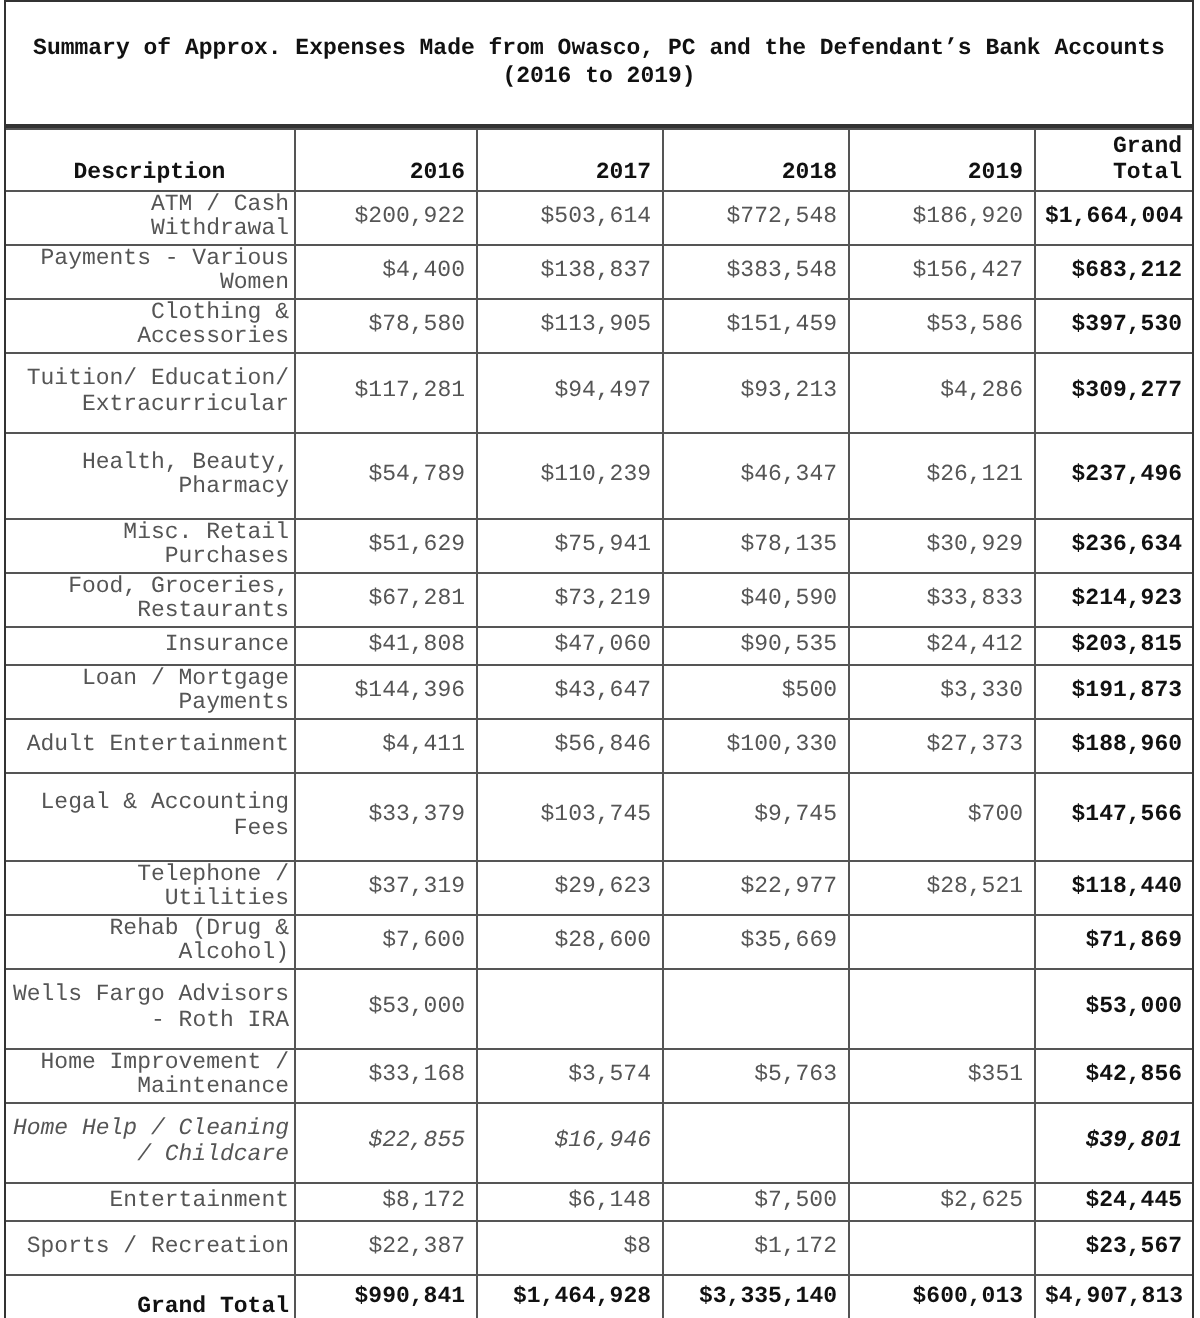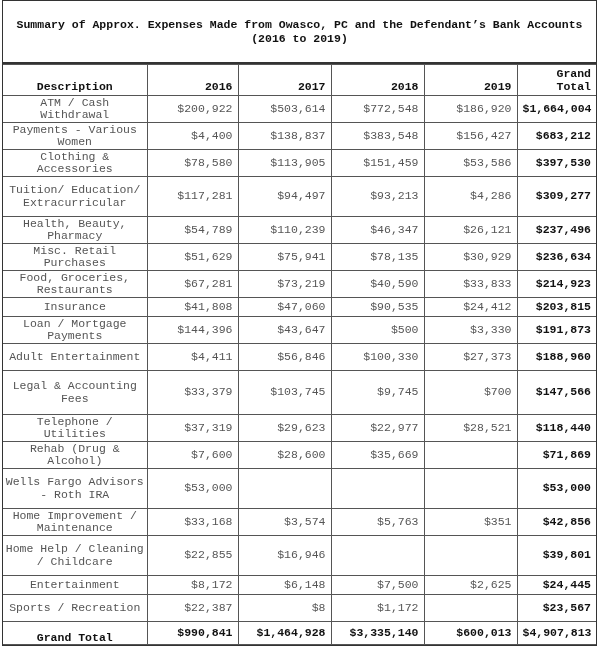--- a/index.html
+++ b/index.html
@@ -6,21 +6,21 @@
   body { width:600px; height:659px; overflow:hidden; font-family:"Liberation Mono","DejaVu Sans Mono",monospace; color:#222; }
   .wrap { position:absolute; left:2px; top:0; width:595px; border:1.5px solid #333; box-sizing:border-box; }
   .title { height:61px; border-bottom:2px solid #333; display:flex; flex-direction:column; justify-content:center; align-items:center; font-weight:bold; font-size:11.5px; line-height:14px; text-align:center; color:#111; }
   table { border-collapse:collapse; width:100%; table-layout:fixed; }
   col.c0 { width:144px; } col.c1 { width:91px; } col.c2 { width:93px; } col.c3 { width:93px; } col.c4 { width:93px; } col.c5 { width:auto; }
   th, td { border:1px solid #555; padding:0 5px; font-size:11.5px; line-height:12.5px; }
   tr > :first-child { border-left:none; }
   tr > :last-child { border-right:none; }
   thead th { height:28px; font-weight:bold; vertical-align:bottom; text-align:right; color:#111; padding-bottom:2px; }
   thead th.desc { text-align:center; }
-  td.desc { text-align:center; color:#555; padding:0 2px; }
+  td.desc { text-align:right; color:#555; padding:0 2px; }
   td.num { text-align:right; color:#555; }
   td.tot { text-align:right; font-weight:bold; color:#111; }
   tfoot td { font-weight:bold; color:#111; height:22px; }
   tfoot td.desc { color:#111; vertical-align:bottom; }
   tfoot td.num { color:#111; }
 </style>
 </head>
 <body>
 
 <div class="wrap">
@@ -73,21 +73,21 @@
           <td class="tot">$397,530</td>
         </tr>
         <tr style="height: 40px;">
           <td class="desc">Tuition/ Education/ Extracurricular</td>
           <td class="num">$117,281</td>
           <td class="num">$94,497</td>
           <td class="num">$93,213</td>
           <td class="num">$4,286</td>
           <td class="tot">$309,277</td>
         </tr>
-        <tr style="height: 27px;">
+        <tr style="height: 43px;">
           <td class="desc">Health, Beauty, Pharmacy</td>
           <td class="num">$54,789</td>
           <td class="num">$110,239</td>
           <td class="num">$46,347</td>
           <td class="num">$26,121</td>
           <td class="tot">$237,496</td>
         </tr>
         <tr style="height: 27px;">
           <td class="desc">Misc. Retail Purchases</td>
           <td class="num">$51,629</td>
@@ -161,21 +161,21 @@
           <td class="tot">$53,000</td>
         </tr>
         <tr style="height: 27px;">
           <td class="desc">Home Improvement / Maintenance</td>
           <td class="num">$33,168</td>
           <td class="num">$3,574</td>
           <td class="num">$5,763</td>
           <td class="num">$351</td>
           <td class="tot">$42,856</td>
         </tr>
-        <tr style="height: 40px;">
+        <tr style="height: 40px; font-style: italic;">
           <td class="desc">Home Help / Cleaning / Childcare</td>
           <td class="num">$22,855</td>
           <td class="num">$16,946</td>
           <td class="num"></td>
           <td class="num"></td>
           <td class="tot">$39,801</td>
         </tr>
         <tr style="height: 19px;">
           <td class="desc">Entertainment</td>
           <td class="num">$8,172</td>

